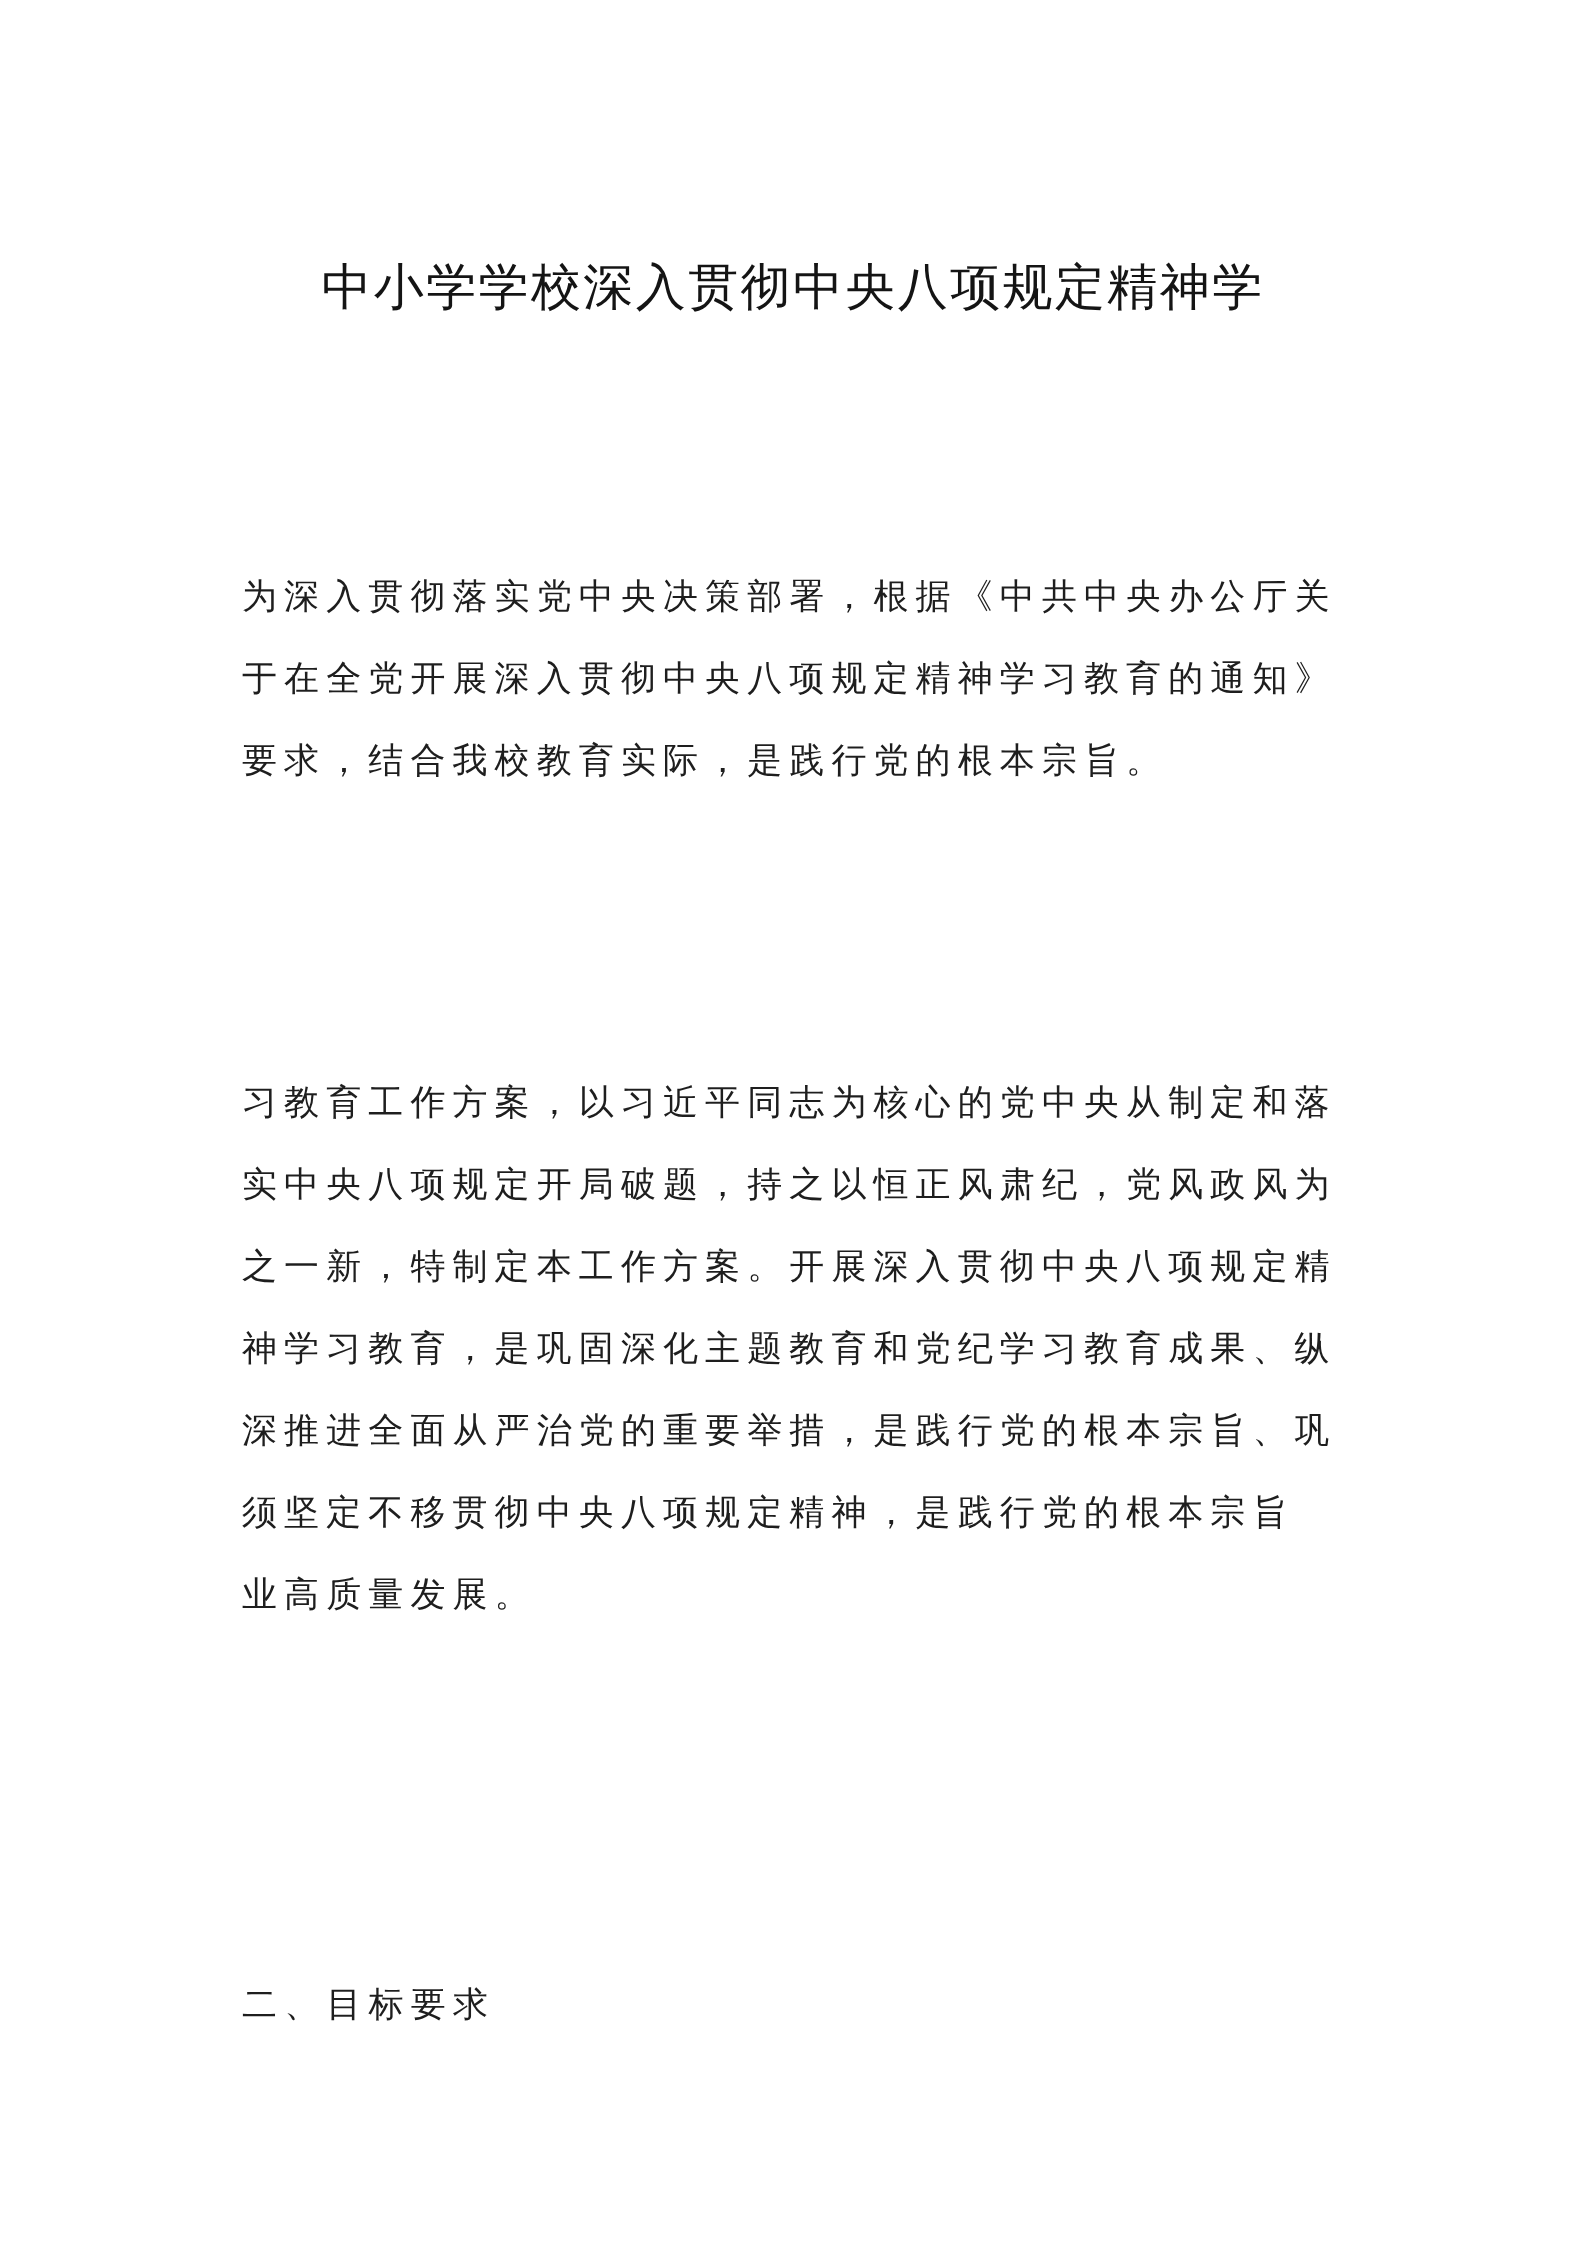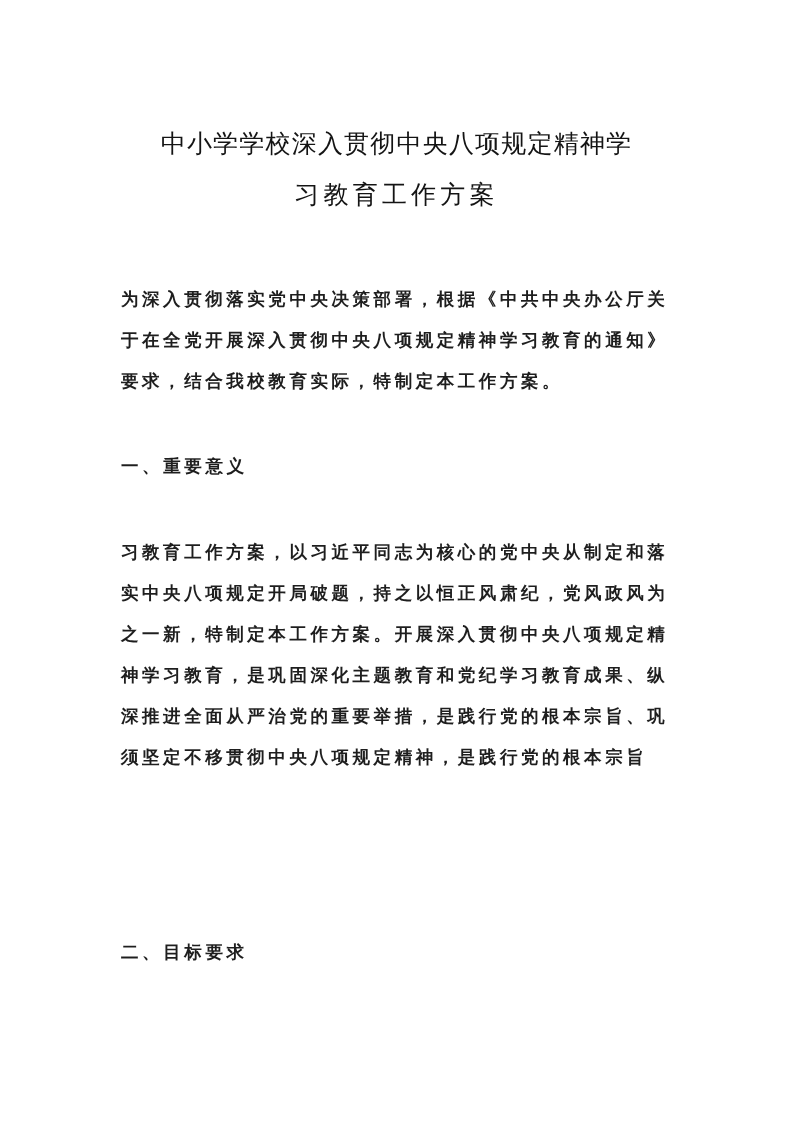--- a/index.html
+++ b/index.html
@@ -41,48 +41,44 @@
       width: 600px;
     }
     .line {
       display: block;
       font-size: 17.5px;
       line-height: 41px;
       height: 41px;
       letter-spacing: 3.55px;
       white-space: nowrap;
       color: #1e1e1e;
-      font-weight: bold;
     }
     .heading .line { letter-spacing: 3.6px; }
   </style>
 </head>
 <body>
 
 <div class="page">
 
   <div class="title l1">中小学学校深入贯彻中央八项规定精神学</div>
-  <div class="title l2">习教育工作方案</div>
 
   <div class="body-block" style="top:279px;">
     <span class="line">为深入贯彻落实党中央决策部署，根据《中共中央办公厅关</span>
     <span class="line">于在全党开展深入贯彻中央八项规定精神学习教育的通知》</span>
-    <span class="line">要求，结合我校教育实际，特制定本工作方案。</span>
+    <span class="line">要求，结合我校教育实际，是践行党的根本宗旨。</span>
   </div>
 
-  <div class="body-block heading" style="top:446px;">
-    <span class="line">一、重要意义</span>
-  </div>
 
   <div class="body-block" style="top:532px;">
     <span class="line">习教育工作方案，以习近平同志为核心的党中央从制定和落</span>
     <span class="line">实中央八项规定开局破题，持之以恒正风肃纪，党风政风为</span>
     <span class="line">之一新，特制定本工作方案。开展深入贯彻中央八项规定精</span>
     <span class="line">神学习教育，是巩固深化主题教育和党纪学习教育成果、纵</span>
     <span class="line">深推进全面从严治党的重要举措，是践行党的根本宗旨、巩</span>
     <span class="line">须坚定不移贯彻中央八项规定精神，是践行党的根本宗旨</span>
+    <span class="line">业高质量发展。</span>
   </div>
 
-  <div class="body-block heading" style="top:932px;">
+  <div class="body-block heading" style="top:983px;">
     <span class="line">二、目标要求</span>
   </div>
 
 </div>
 
 </body></html>

